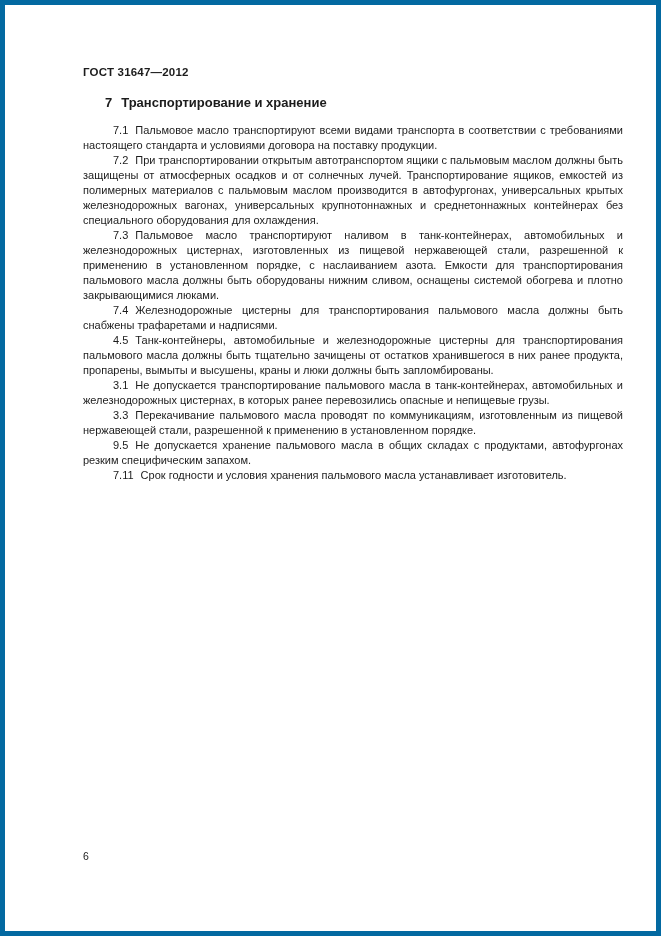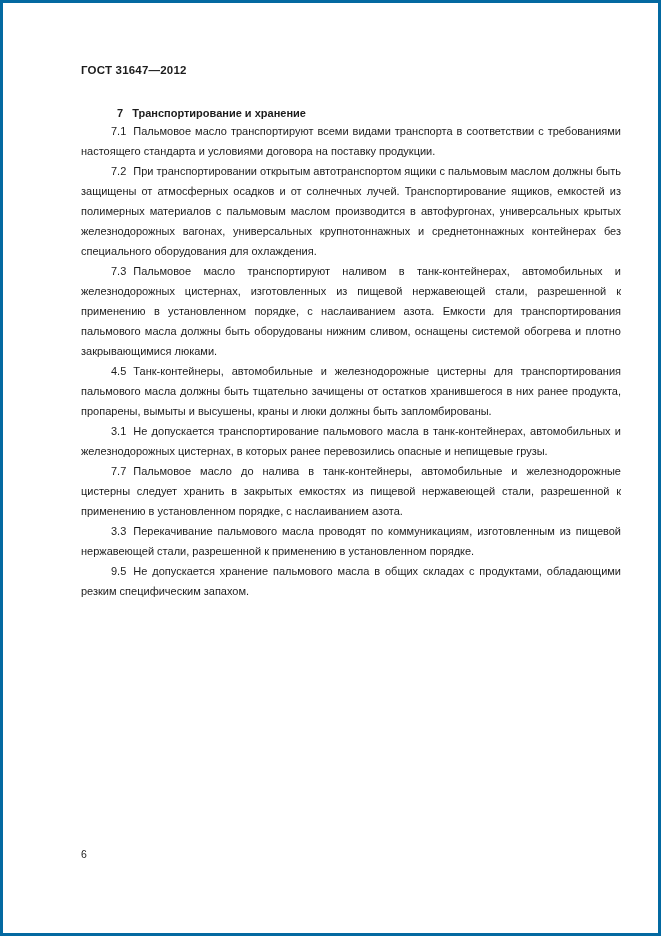--- a/index.html
+++ b/index.html
@@ -6,53 +6,53 @@
     margin: 0;
     padding: 0;
     background: #ffffff;
   }
   .page {
     position: relative;
     width: 661px;
     height: 936px;
     background: #ffffff;
     box-sizing: border-box;
-    border: 3px solid #0369a1;
+    border: 5px solid #0369a1;
     font-family: "Liberation Sans", "DejaVu Sans", sans-serif;
     color: #1c1c1c;
     overflow: hidden;
   }
   .doc-header {
     position: absolute;
     left: 78px;
     top: 61px;
     font-size: 11.5px;
     font-weight: bold;
     letter-spacing: 0.2px;
     white-space: nowrap;
   }
   .section-title {
     position: absolute;
     left: 100px;
     top: 90px;
-    margin: 14px;
-    font-size: 11px;
+    margin: 0;
+    font-size: 13px;
     font-weight: bold;
     white-space: nowrap;
   }
   .section-title .section-num {
     padding-right: 9px;
   }
   .content {
     position: absolute;
     left: 78px;
     top: 118px;
     width: 540px;
     font-size: 11px;
-    line-height: 20px;
+    line-height: 15px;
     text-align: justify;
   }
   .content p {
     margin: 0;
     padding: 0;
     text-indent: 30px;
   }
   .content .pnum {
     padding-right: 7px;
   }
@@ -71,22 +71,23 @@
   <div class="doc-header">ГОСТ 31647—2012</div>
 
   <h1 class="section-title">
     <span class="section-num">7</span><span>Транспортирование и хранение</span>
   </h1>
 
   <div class="content">
     <p><span class="pnum">7.1</span><span>Пальмовое масло транспортируют всеми видами транспорта в соответствии с требованиями настоящего стандарта и условиями договора на поставку продукции.</span></p>
     <p><span class="pnum">7.2</span><span>При транспортировании открытым автотранспортом ящики с пальмовым маслом должны быть защищены от атмосферных осадков и от солнечных лучей. Транспортирование ящиков, емкостей из полимерных материалов с пальмовым маслом производится в автофургонах, универсальных крытых железнодорожных вагонах, универсальных крупнотоннажных и среднетоннажных контейнерах без специального оборудования для охлаждения.</span></p>
     <p><span class="pnum">7.3</span><span>Пальмовое масло транспортируют наливом в танк-контейнерах, автомобильных и железнодорожных цистернах, изготовленных из пищевой нержавеющей стали, разрешенной к применению в установленном порядке, с наслаиванием азота. Емкости для транспортирования пальмового масла должны быть оборудованы нижним сливом, оснащены системой обогрева и плотно закрывающимися люками.</span></p>
+    <p><span class="pnum">7.4</span><span>Железнодорожные цистерны для транспортирования пальмового масла должны быть снабжены трафаретами и надписями.</span></p>
     <p><span class="pnum">4.5</span><span>Танк-контейнеры, автомобильные и железнодорожные цистерны для транспортирования пальмового масла должны быть тщательно зачищены от остатков хранившегося в них ранее продукта, пропарены, вымыты и высушены, краны и люки должны быть запломбированы.</span></p>
     <p><span class="pnum">3.1</span><span>Не допускается транспортирование пальмового масла в танк-контейнерах, автомобильных и железнодорожных цистернах, в которых ранее перевозились опасные и непищевые грузы.</span></p>
-    <p><span class="pnum">7.7</span><span>Пальмовое масло до налива в танк-контейнеры, автомобильные и железнодорожные цистерны следует хранить в закрытых емкостях из пищевой нержавеющей стали, разрешенной к применению в установленном порядке, с наслаиванием азота.</span></p>
     <p><span class="pnum">3.3</span><span>Перекачивание пальмового масла проводят по коммуникациям, изготовленным из пищевой нержавеющей стали, разрешенной к применению в установленном порядке.</span></p>
-    <p><span class="pnum">9.5</span><span>Не допускается хранение пальмового масла в общих складах с продуктами, обладающими резким специфическим запахом.</span></p>
+    <p><span class="pnum">9.5</span><span>Не допускается хранение пальмового масла в общих складах с продуктами, автофургонах резким специфическим запахом.</span></p>
+    <p><span class="pnum">7.11</span><span>Срок годности и условия хранения пальмового масла устанавливает изготовитель.</span></p>
   </div>
 
   <div class="page-number">6</div>
 
 </div>
 
 </body></html>

